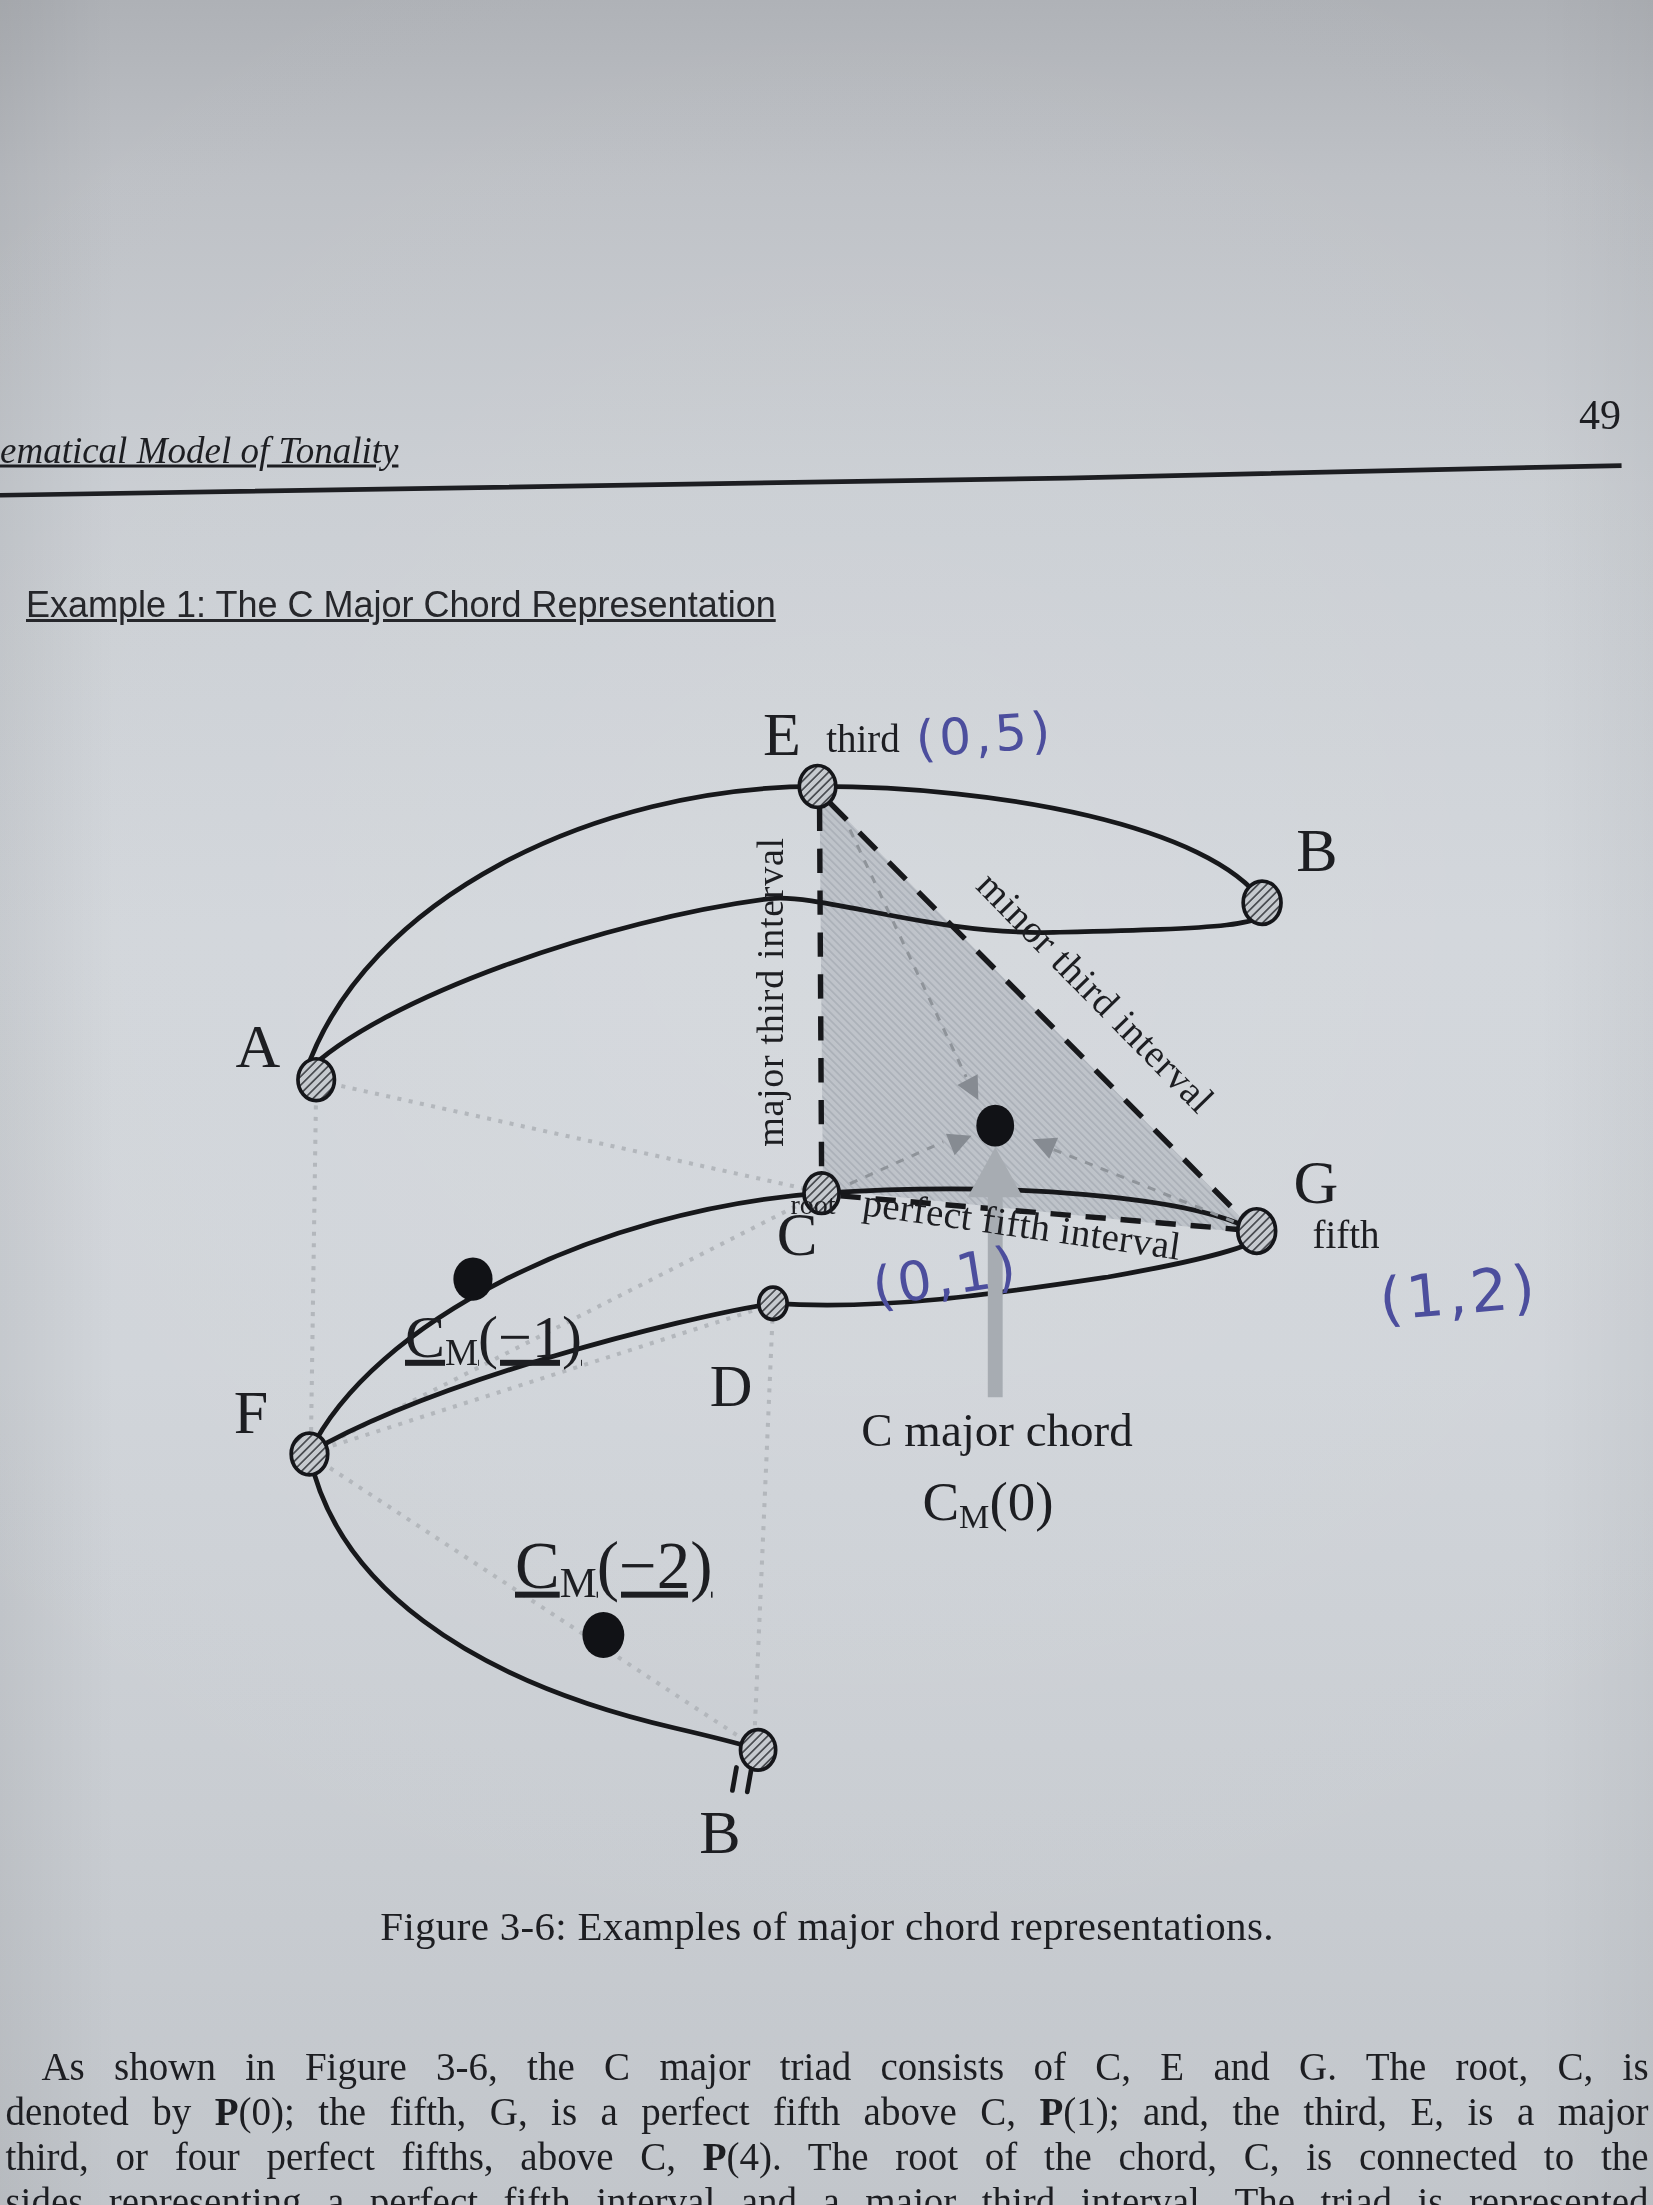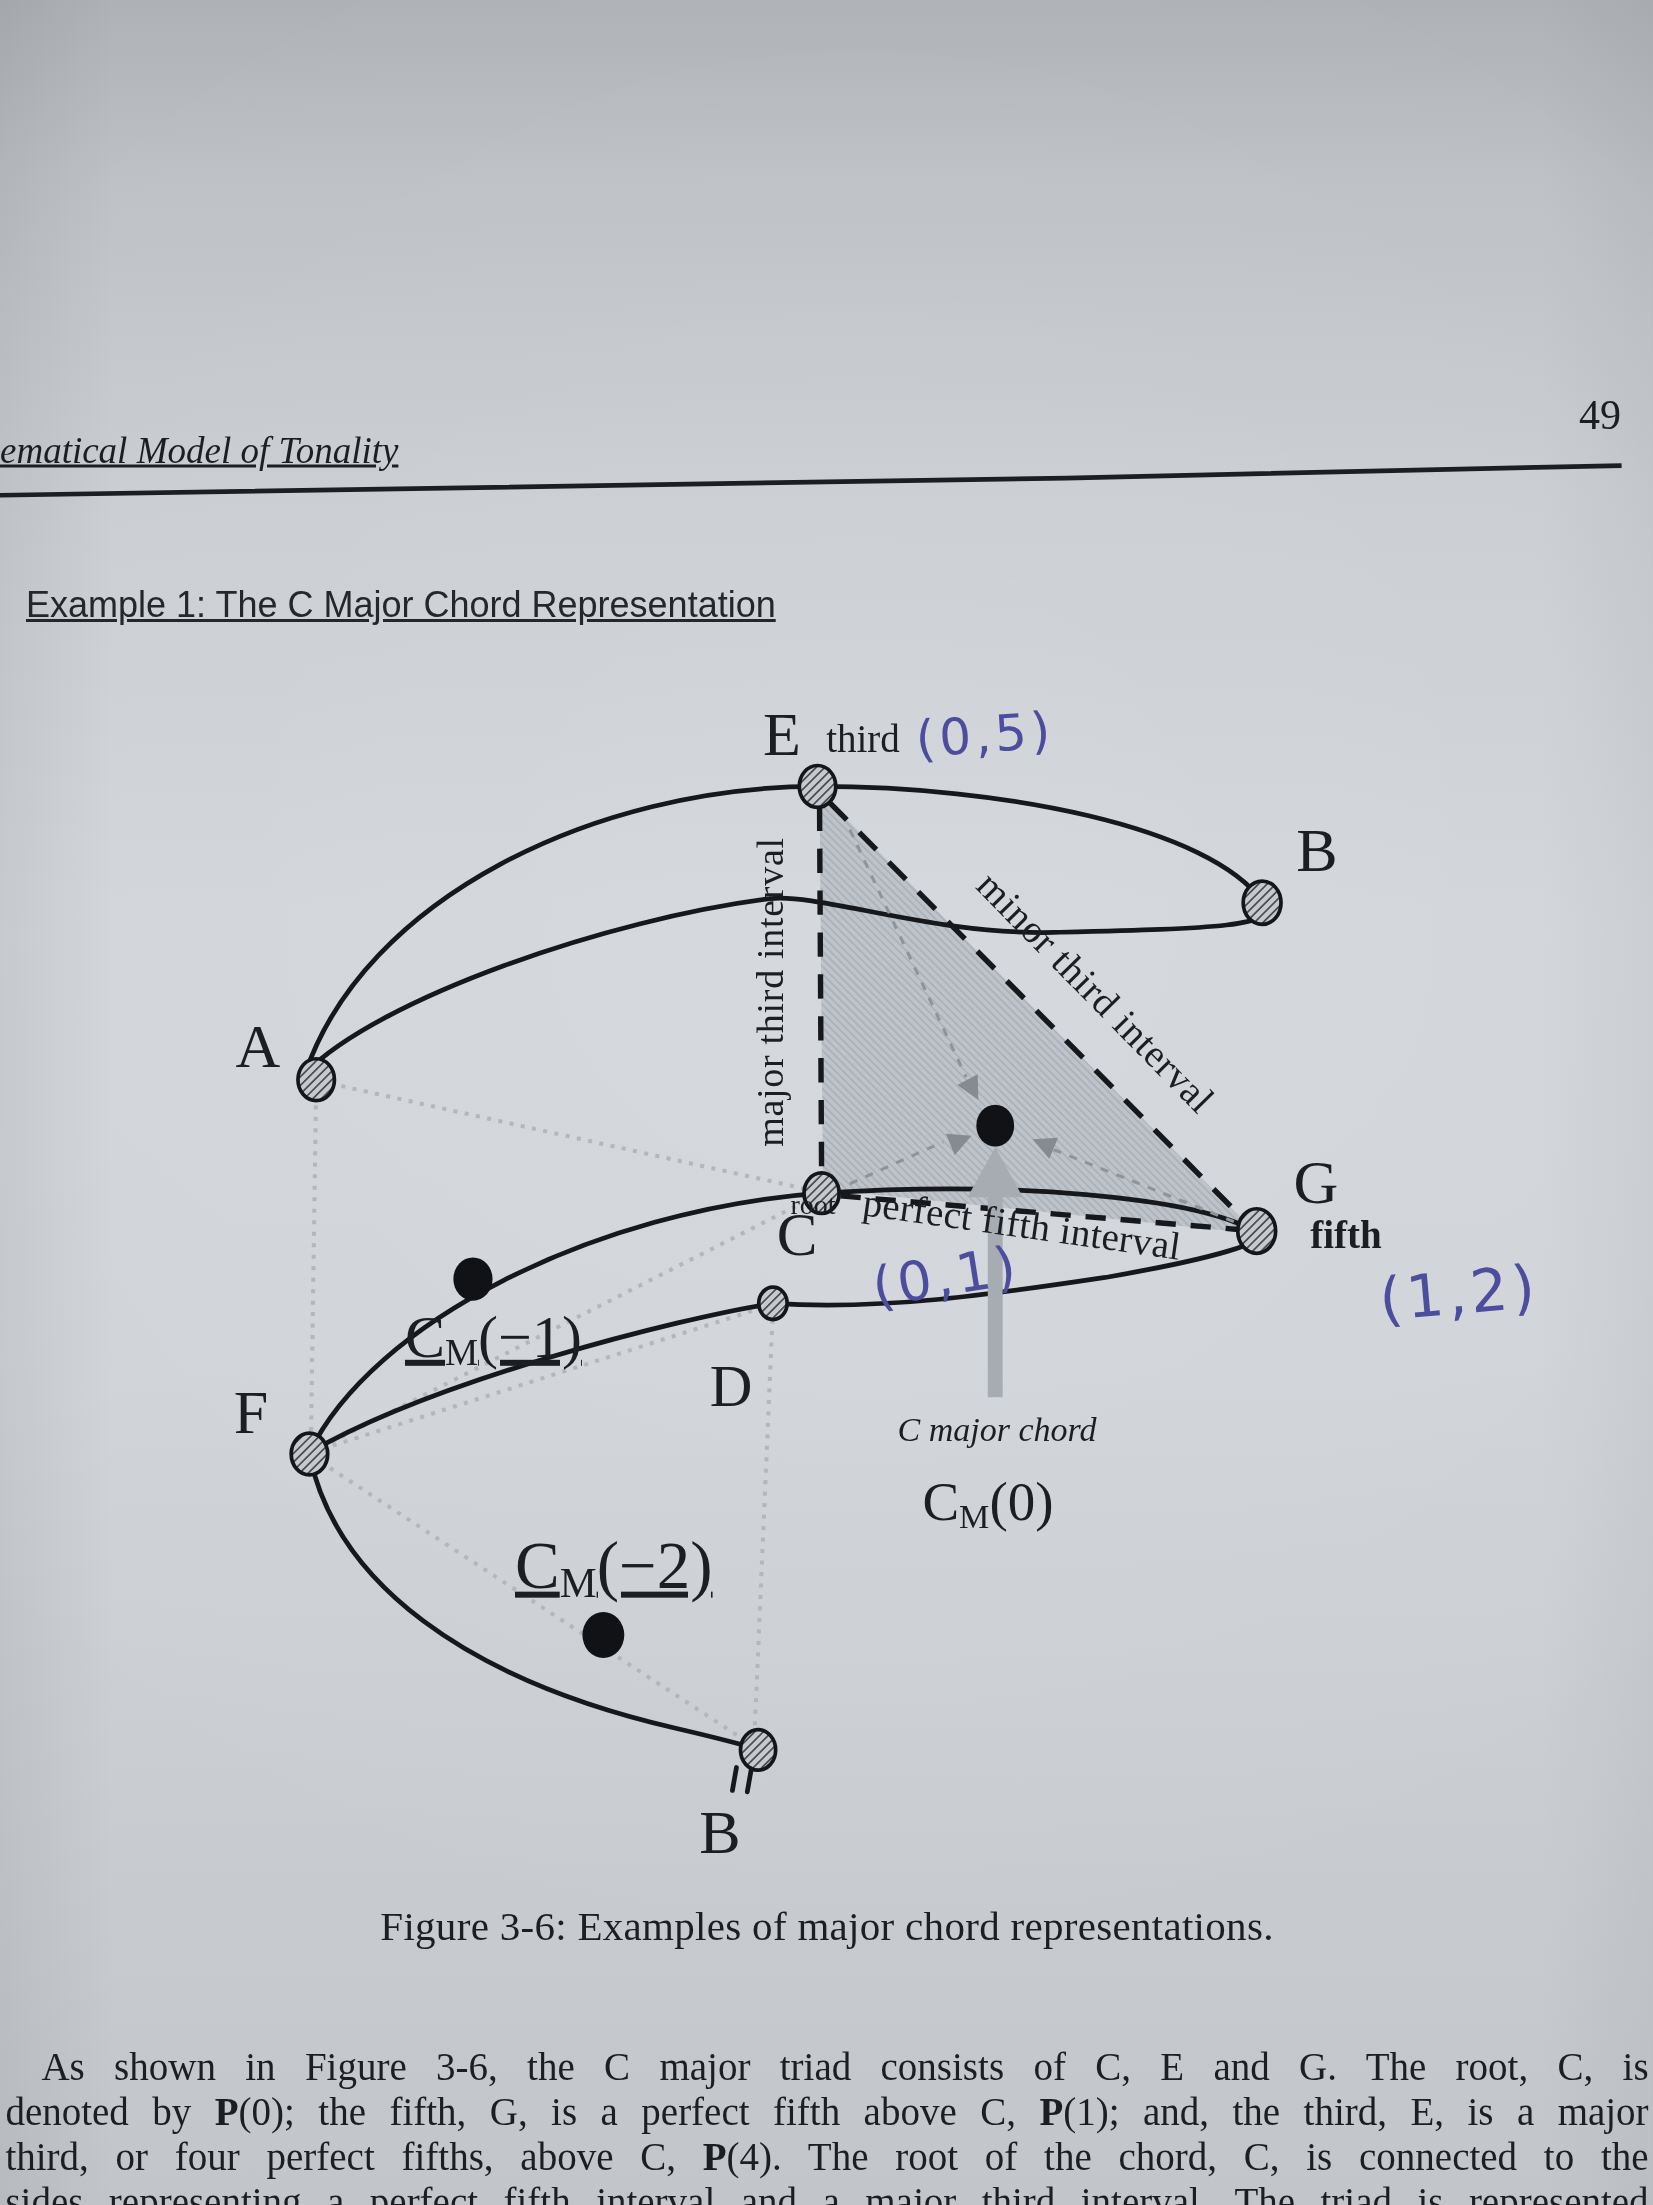--- a/index.html
+++ b/index.html
@@ -131,40 +131,40 @@
 
   <div class="lbl sans left-anchor" style="left:26px;top:605px;font-size:36px;color:#26272b;">Example 1: The C Major Chord Representation</div>
 
   <div class="lbl serif" style="left:782px;top:734px;font-size:62px;">E</div>
   <div class="lbl serif" style="left:863px;top:738px;font-size:39px;">third</div>
   <div class="lbl serif" style="left:1317px;top:850px;font-size:62px;">B</div>
   <div class="lbl serif" style="left:258px;top:1046px;font-size:62px;">A</div>
   <div class="lbl serif" style="left:797px;top:1234px;font-size:61px;">C</div>
   <div class="lbl serif" style="left:813px;top:1205px;font-size:28px;">root</div>
   <div class="lbl serif" style="left:1316px;top:1182px;font-size:62px;">G</div>
-  <div class="lbl serif" style="left:1346px;top:1234px;font-size:39px;font-weight:bold;">fifth</div>
+  <div class="lbl serif" style="left:1346px;top:1234px;font-size:39px;">fifth</div>
   <div class="lbl serif" style="left:731px;top:1386px;font-size:59px;">D</div>
   <div class="lbl serif" style="left:251px;top:1412px;font-size:62px;">F</div>
   <div class="lbl serif" style="left:720px;top:1832px;font-size:62px;">B</div>
 
   <div class="lbl serif vrot" style="left:770px;top:992px;font-size:38px;letter-spacing:0.7px;">major third interval</div>
   <div class="lbl serif" style="left:1096px;top:992px;font-size:39px;transform:translate(-50%,-50%) rotate(45.5deg);letter-spacing:0.7px;">minor third interval</div>
   <div class="lbl serif" style="left:1022px;top:1224px;font-size:39px;transform:translate(-50%,-50%) rotate(8deg);letter-spacing:0.3px;">perfect fifth interval</div>
 
   <div class="lbl hand" style="left:985px;top:735px;font-size:50px;transform:translate(-50%,-50%) rotate(-4deg);">(0,5)</div>
   <div class="lbl hand" style="left:946px;top:1277px;font-size:54px;transform:translate(-50%,-50%) rotate(-9deg);">(0,1)</div>
   <div class="lbl hand" style="left:1459px;top:1293px;font-size:59px;transform:translate(-50%,-50%) rotate(-5deg);">(1,2)</div>
 
   <div class="lbl serif left-anchor" style="left:405px;top:1339px;font-size:60px;">
     <span>C</span><sub class="m">M</sub><span>(−1)</span>
   </div>
   <div class="lbl serif left-anchor" style="left:515px;top:1568px;font-size:67px;">
     <span>C</span><sub class="m">M</sub><span>(−2)</span>
   </div>
-  <div class="lbl serif" style="left:997px;top:1430px;font-size:34px;font-style:italic;">C major chord</div>
+  <div class="lbl serif" style="left:997px;top:1430px;font-size:47px;">C major chord</div>
   <div class="lbl serif" style="left:988px;top:1504px;font-size:55px;">
     <span>C</span><sub class="m">M</sub><span>(0)</span>
   </div>
 
   <div class="lbl serif caption-wrap" style="left:827px;top:1926px;font-size:41px;">Figure 3-6: Examples of major chord representations.</div>
 
   <div id="body-text">
     <div class="jline first">As shown in Figure 3-6, the C major triad consists of C, E and G. The root, C, is</div>
     <div class="jline">denoted by <b>P</b>(0); the fifth, G, is a perfect fifth above C, <b>P</b>(1); and, the third, E, is a major</div>
     <div class="jline">third, or four perfect fifths, above C, <b>P</b>(4). The root of the chord, C, is connected to the</div>

